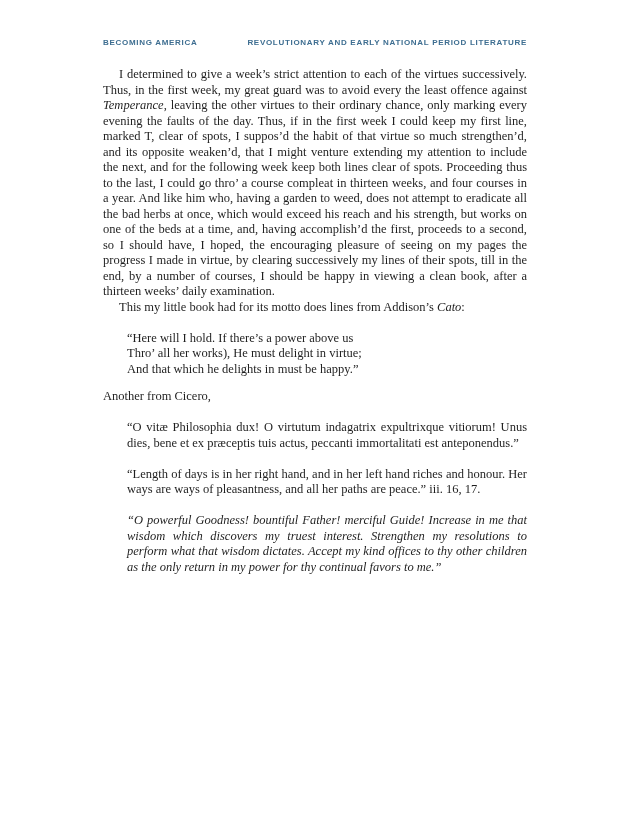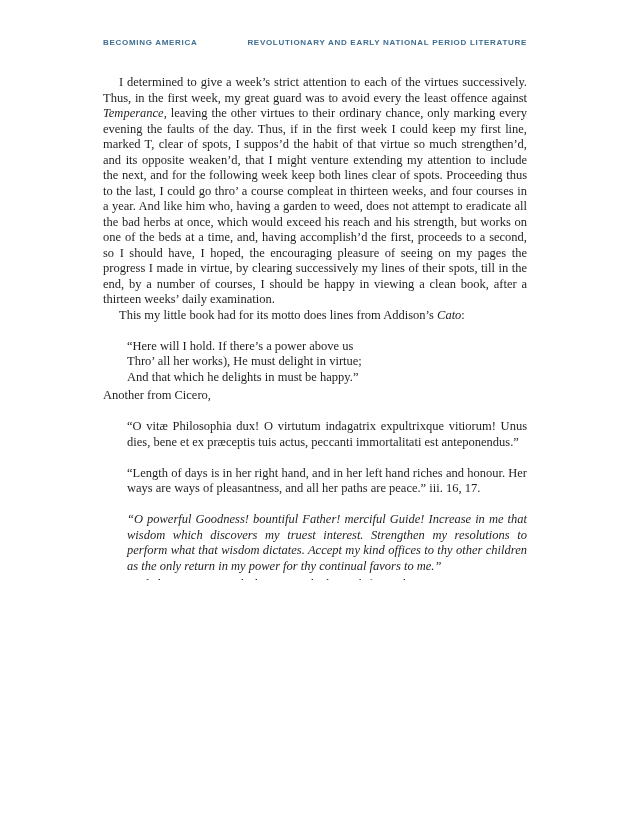--- a/index.html
+++ b/index.html
@@ -24,31 +24,31 @@
     align-items: baseline;
     font-family: "Liberation Sans", "DejaVu Sans", sans-serif;
     font-size: 8px;
     font-weight: bold;
     letter-spacing: 0.7px;
     color: #3e6e91;
     white-space: nowrap;
   }
   .content {
     position: absolute;
-    top: 75px; left: 103px; width: 424px;
+    top: 67px; left: 103px; width: 424px;
     font-size: 12.5px;
     line-height: 15.5px;
     color: #1f1f1f;
   }
   .para {
     margin: 0;
     text-align: justify;
   }
   .para.indent { text-indent: 16px; }
-  .gap { margin-top: 3px; }
+  .gap { margin-top: 12px; }
   .blockquote {
     margin: 15.5px 0 0 24px;
   }
   .blockquote.just { text-align: justify; }
   .blockquote.italic { font-style: italic; }
   .poem-line { text-align: left; }
   .it { font-style: italic; }
   .footer {
     position: absolute;
     top: 757px; left: 0; width: 630px;

